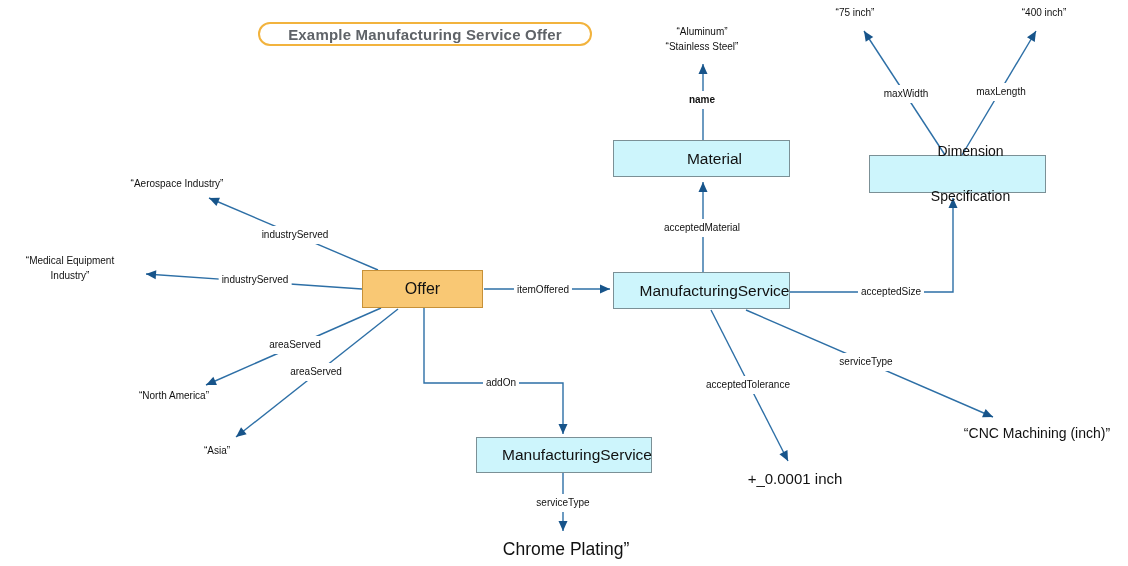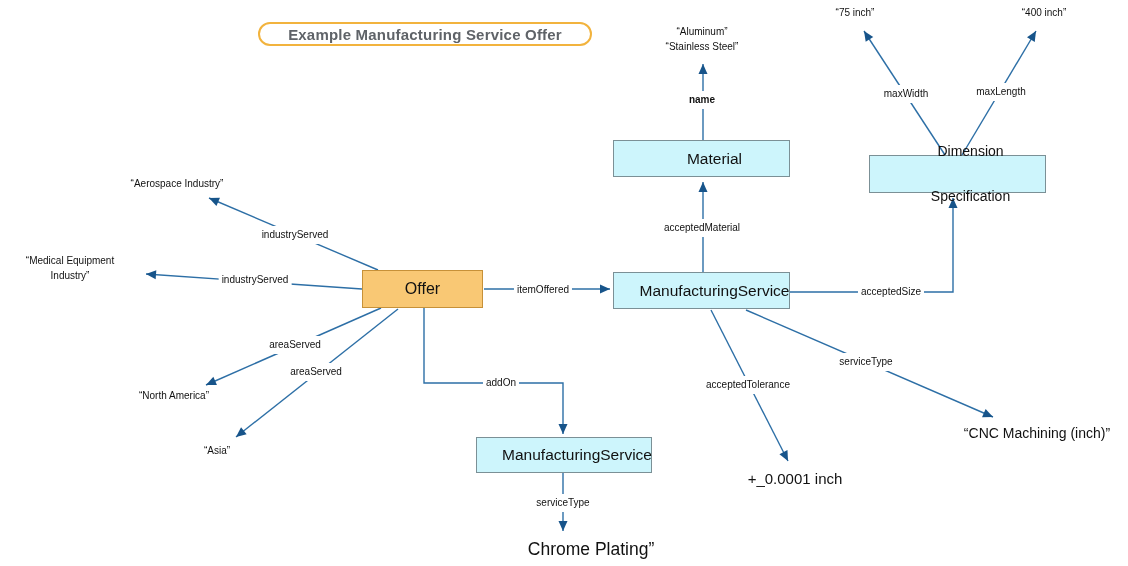--- a/index.html
+++ b/index.html
@@ -120,15 +120,15 @@
   <div class="lbl lit" style="left:1044px;top:13px;">“400 inch”</div>
   <div class="lbl lit" style="left:177px;top:184px;">“Aerospace Industry”</div>
   <div class="lbl lit multi" style="left:70px;top:268px;">
     <span style="display:block">“Medical Equipment</span>
     <span style="display:block">Industry”</span>
   </div>
   <div class="lbl lit" style="left:174px;top:396px;">“North America”</div>
   <div class="lbl lit" style="left:217px;top:451px;">“Asia”</div>
   <div class="lbl lit lit-cnc" style="left:1037px;top:433px;">“CNC Machining (inch)”</div>
   <div class="lbl lit lit-tol" style="left:795px;top:479px;">+_0.0001 inch</div>
-  <div class="lbl lit lit-chrome" style="left:566px;top:549px;margin-left:25px;">Chrome Plating”</div>
+  <div class="lbl lit lit-chrome" style="left:566px;top:549px;">Chrome Plating”</div>
 
 </div>
 
 </body></html>

